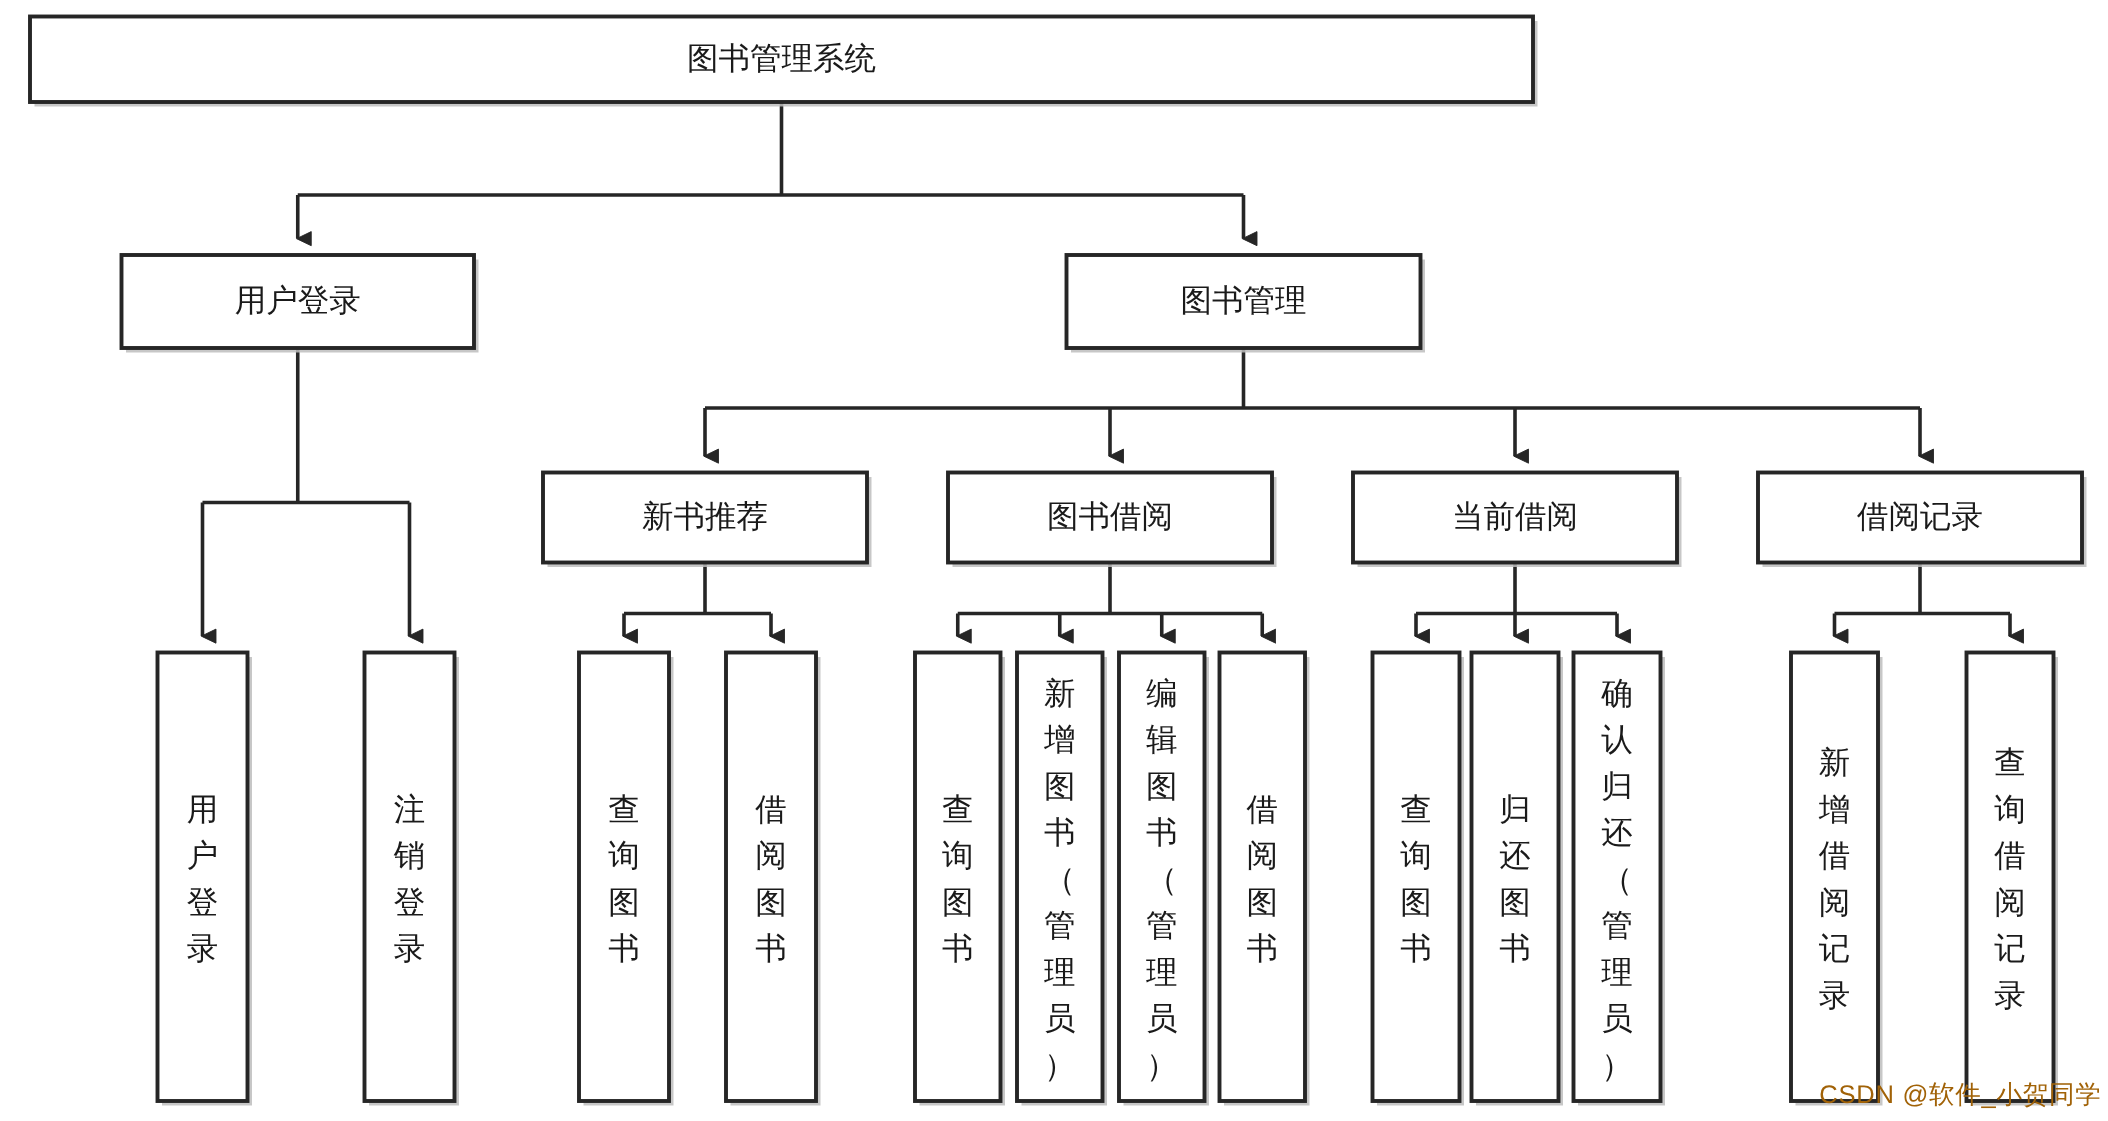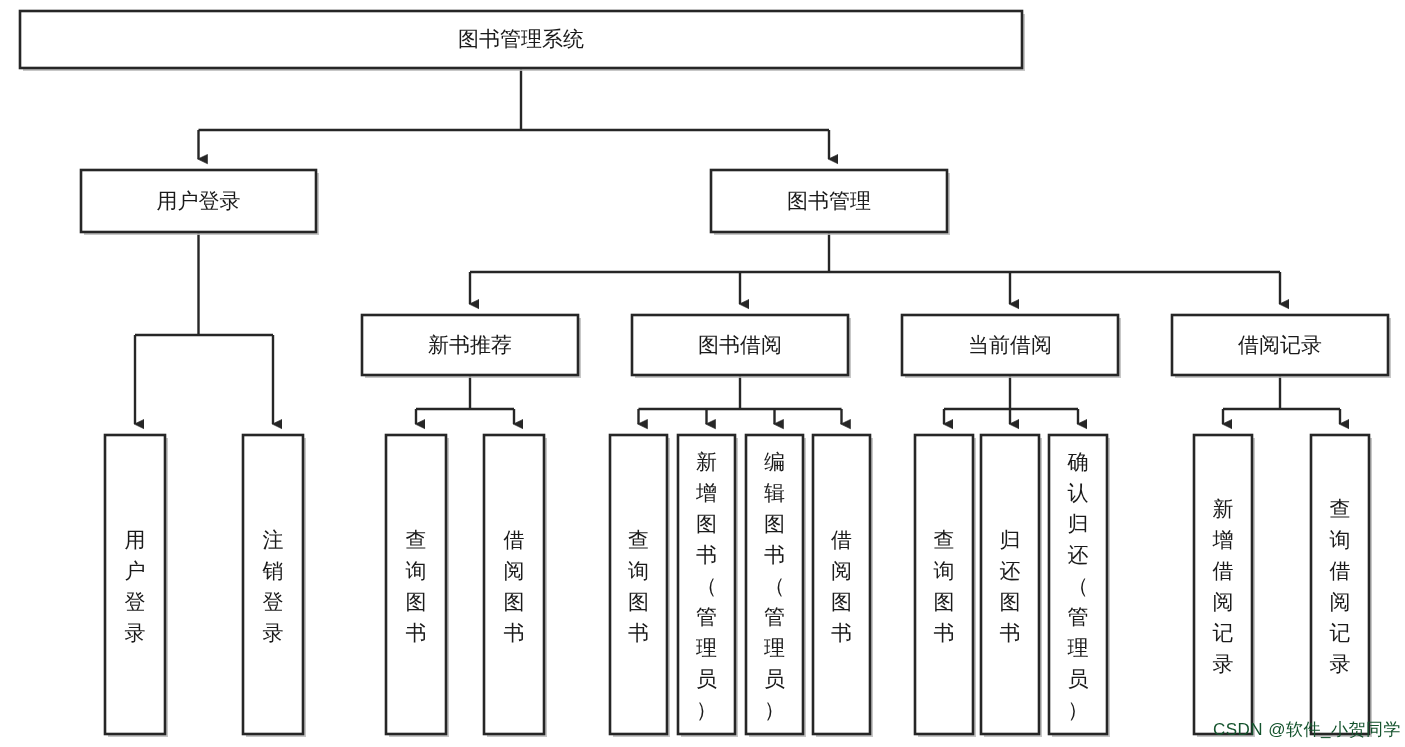--- a/index.html
+++ b/index.html
@@ -54,21 +54,21 @@
     font-size: 21px;
     fill: #1a1a1a;
     text-anchor: middle;
   }
   .watermark {
     position: absolute;
     right: 14px;
     bottom: 6px;
     font-family: "Liberation Sans", "DejaVu Sans", sans-serif;
     font-size: 17px;
-    color: #14532d;
+    color: #a16207;
     white-space: nowrap;
     letter-spacing: 0.5px;
     user-select: none;
   }
 </style>
 </head>
 <body>
 
 <div id="diagram-root">
   <svg class="flow" viewBox="0 0 1405 747">

